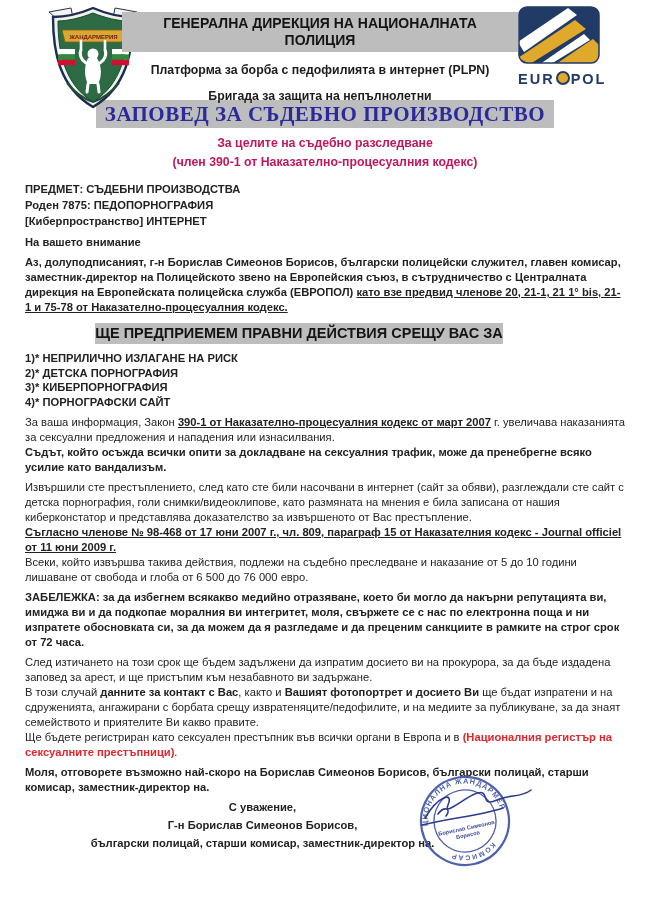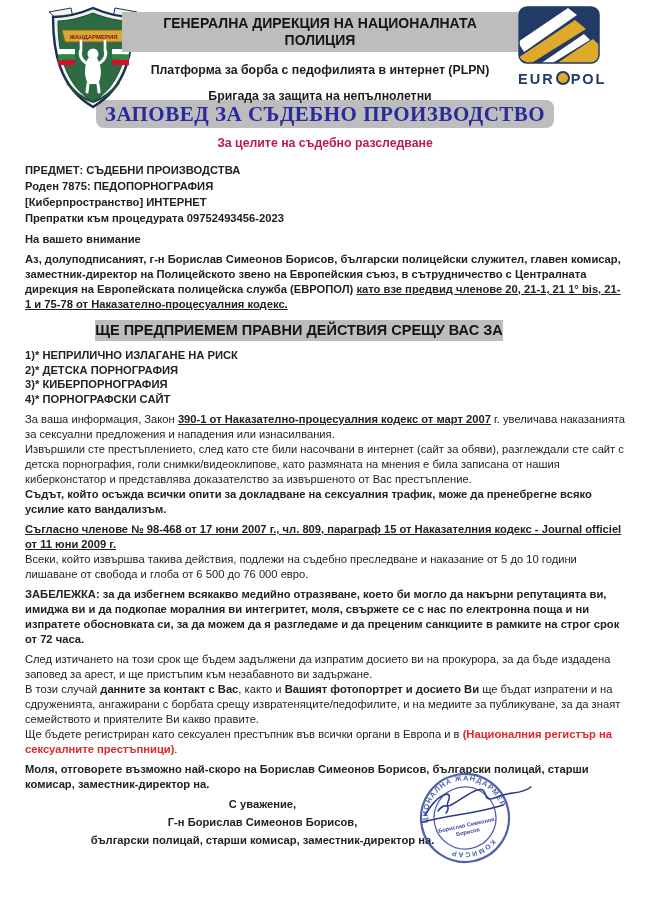--- a/index.html
+++ b/index.html
@@ -14,21 +14,21 @@
   .hdr-sub{font-weight:bold;font-size:12.3px;margin-top:11px;color:#1c1c1c;}
   .europol{position:absolute;left:518px;top:6px;width:120px;text-align:left;}
   .europol-word{margin-top:3px;font-weight:bold;font-size:14.5px;letter-spacing:2px;color:#223a66;
                 font-family:"Liberation Sans",sans-serif;white-space:nowrap;}
   .globe{display:inline-block;width:10px;height:10px;border-radius:50%;
          border:2.5px solid #223a66;background:#dfa92c;vertical-align:-1px;margin:0 1px;}
   
   .main{padding:0 20px 0 25px;}
   .order-title{width:fit-content;margin:3px auto 6px auto;background:#bdbdbd;color:#2a2a9c;
                font-family:"Liberation Serif",serif;font-weight:bold;font-size:21px;line-height:26px;
-               padding:1px 9px;letter-spacing:.5px;border-radius:8px;}
+               padding:1px 9px;letter-spacing:.5px;}
   .order-sub{text-align:center;font-weight:bold;font-size:12.3px;line-height:19px;color:#be185d;}
   .meta{margin-top:9px;font-weight:bold;line-height:16px;}
   .blk{margin:0 0 5px 0;}
   .blk.tight{margin-bottom:0;}
   .blk[data-type="heading"]{width:584px;text-align:center;position:relative;left:-18px;margin:8px 0 7px 0;}
   .gray-heading{display:inline-block;background:#bdbdbd;color:#141414;font-weight:bold;
                 font-size:14.5px;line-height:17px;padding:2px 0;}
   .blk[data-type="list-item"]{font-weight:bold;line-height:14.5px;margin-bottom:0;}
   .blk[data-type="list-end"]{font-weight:bold;line-height:14.5px;margin-bottom:6px;}
   .blk[data-type="center"]{width:445px;text-align:center;font-weight:bold;margin:9px 0 3px 0;}
@@ -93,41 +93,41 @@
         <rect x="1" y="1" width="80" height="56" rx="8" fill="none" stroke="#223a66" stroke-width="1.5"></rect>
       </svg>
       <div class="europol-word"><span>EUR</span><span class="globe"></span><span>POL</span></div>
     </div>
   </div>
 
   <div class="main">
 
     <div class="order-title">ЗАПОВЕД ЗА СЪДЕБНО ПРОИЗВОДСТВО</div>
     <div class="order-sub">За целите на съдебно разследване</div>
+    <div class="order-sub">(член 390-1 от Наказателно-процесуалния кодекс)</div>
 
     <div class="meta">
       <div>ПРЕДМЕТ: СЪДЕБНИ ПРОИЗВОДСТВА</div>
       <div>Роден 7875: ПЕДОПОРНОГРАФИЯ</div>
       <div>[Киберпространство] ИНТЕРНЕТ</div>
-      <div>Препратки към процедурата 09752493456-2023</div>
     </div>
 
     <div style="height:6px"></div>
 
     <div>
         <div class="blk" data-type="p"><span class="run-b">На вашето внимание</span></div>
         <div class="blk" data-type="p"><span class="run-b">Аз, долуподписаният, г-н Борислав Симеонов Борисов, български полицейски служител, главен комисар, заместник-директор на Полицейското звено на Европейския съюз, в сътрудничество с Централната дирекция на Европейската полицейска служба (ЕВРОПОЛ) </span><span class="run-bu">като взе предвид членове 20, 21-1, 21 1° bis, 21-1 и 75-78 от Наказателно-процесуалния кодекс.</span></div>
         <div class="blk" data-type="heading"><span class="gray-heading"><span class="run-b">ЩЕ ПРЕДПРИЕМЕМ ПРАВНИ ДЕЙСТВИЯ СРЕЩУ ВАС ЗА</span></span></div>
         <div class="blk" data-type="list-item"><span class="run-b">1)* НЕПРИЛИЧНО ИЗЛАГАНЕ НА РИСК</span></div>
         <div class="blk" data-type="list-item"><span class="run-b">2)* ДЕТСКА ПОРНОГРАФИЯ</span></div>
         <div class="blk" data-type="list-item"><span class="run-b">3)* КИБЕРПОРНОГРАФИЯ</span></div>
         <div class="blk" data-type="list-end"><span class="run-b">4)* ПОРНОГРАФСКИ САЙТ</span></div>
         <div class="blk tight" data-type="p"><span class="run-n">За ваша информация, Закон </span><span class="run-bu">390-1 от Наказателно-процесуалния кодекс от март 2007</span><span class="run-n"> г. увеличава наказанията за сексуални предложения и нападения или изнасилвания.</span></div>
+        <div class="blk" data-type="p"><span class="run-b">Съдът, който осъжда всички опити за докладване на сексуалния трафик, може да пренебрегне всяко усилие като вандализъм.</span></div>
         <div class="blk tight" data-type="p"><span class="run-n">Извършили сте престъплението, след като сте били насочвани в интернет (сайт за обяви), разглеждали сте сайт с детска порнография, голи снимки/видеоклипове, като размяната на мнения е била записана от нашия киберконстатор и представлява доказателство за извършеното от Вас престъпление.</span></div>
-        <div class="blk" data-type="p"><span class="run-b">Съдът, който осъжда всички опити за докладване на сексуалния трафик, може да пренебрегне всяко усилие като вандализъм.</span></div>
         <div class="blk tight" data-type="p"><span class="run-bu">Съгласно членове № 98-468 от 17 юни 2007 г., чл. 809, параграф 15 от Наказателния кодекс - Journal officiel от 11 юни 2009 г.</span></div>
         <div class="blk" data-type="p"><span class="run-n">Всеки, който извършва такива действия, подлежи на съдебно преследване и наказание от 5 до 10 години лишаване от свобода и глоба от 6 500 до 76 000 евро.</span></div>
         <div class="blk" data-type="p"><span class="run-b">ЗАБЕЛЕЖКА: за да избегнем всякакво медийно отразяване, което би могло да накърни репутацията ви, имиджа ви и да подкопае моралния ви интегритет, моля, свържете се с нас по електронна поща и ни изпратете обосновката си, за да можем да я разгледаме и да преценим санкциите в рамките на строг срок от 72 часа.</span></div>
         <div class="blk tight" data-type="p"><span class="run-n">След изтичането на този срок ще бъдем задължени да изпратим досието ви на прокурора, за да бъде издадена заповед за арест, и ще пристъпим към незабавното ви задържане.</span></div>
         <div class="blk tight" data-type="p"><span class="run-n">В този случай </span><span class="run-b">данните за контакт с Вас</span><span class="run-n">, както и </span><span class="run-b">Вашият фотопортрет и досието Ви</span><span class="run-n"> ще бъдат изпратени и на сдруженията, ангажирани с борбата срещу извратеняците/педофилите, и на медиите за публикуване, за да знаят семейството и приятелите Ви какво правите.</span></div>
         <div class="blk" data-type="p"><span class="run-n">Ще бъдете регистриран като сексуален престъпник във всички органи в Европа и в </span><span class="run-rb">(Националния регистър на сексуалните престъпници)</span><span class="run-n">.</span></div>
         <div class="blk" data-type="p"><span class="run-b">Моля, отговорете възможно най-скоро на Борислав Симеонов Борисов, български полицай, старши комисар, заместник-директор на.</span></div>
       </div>
 
     <div class="sig-wrap">

